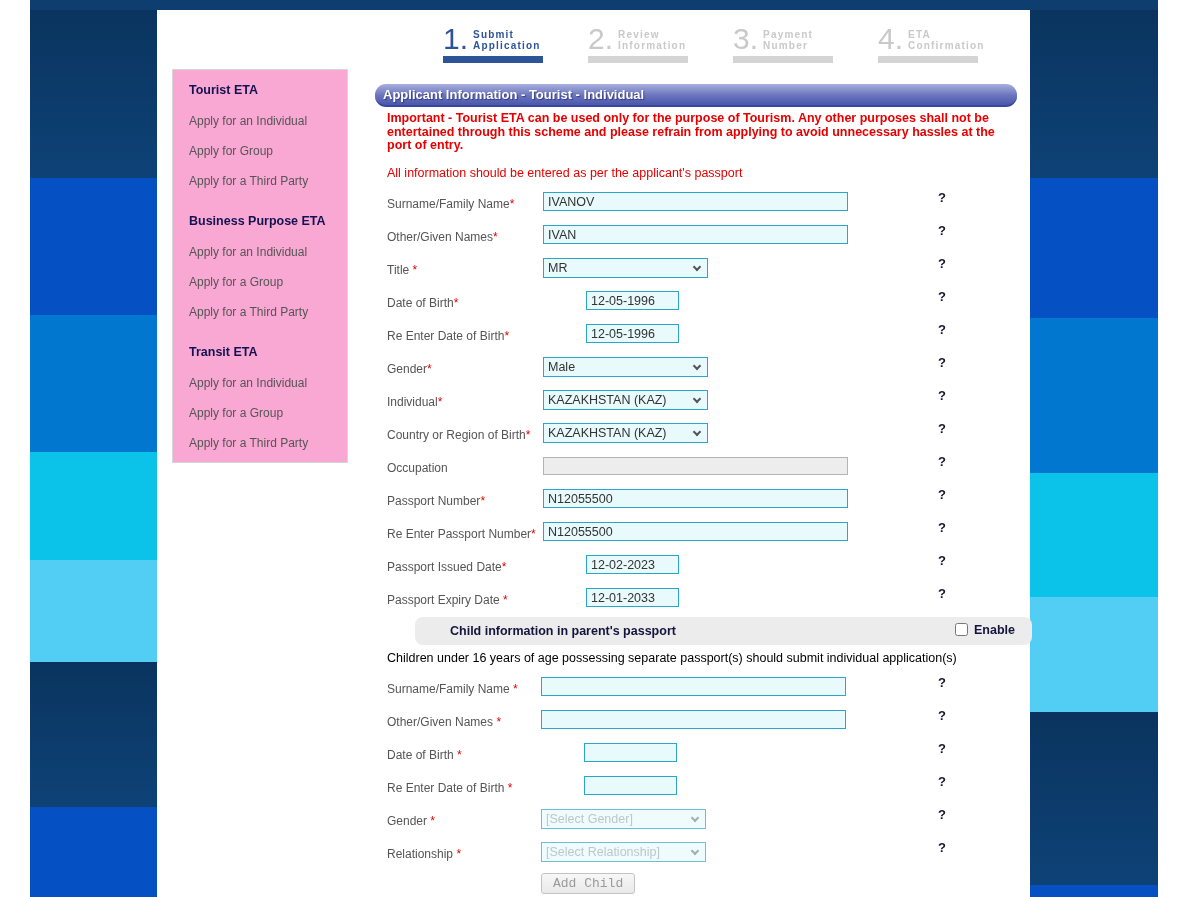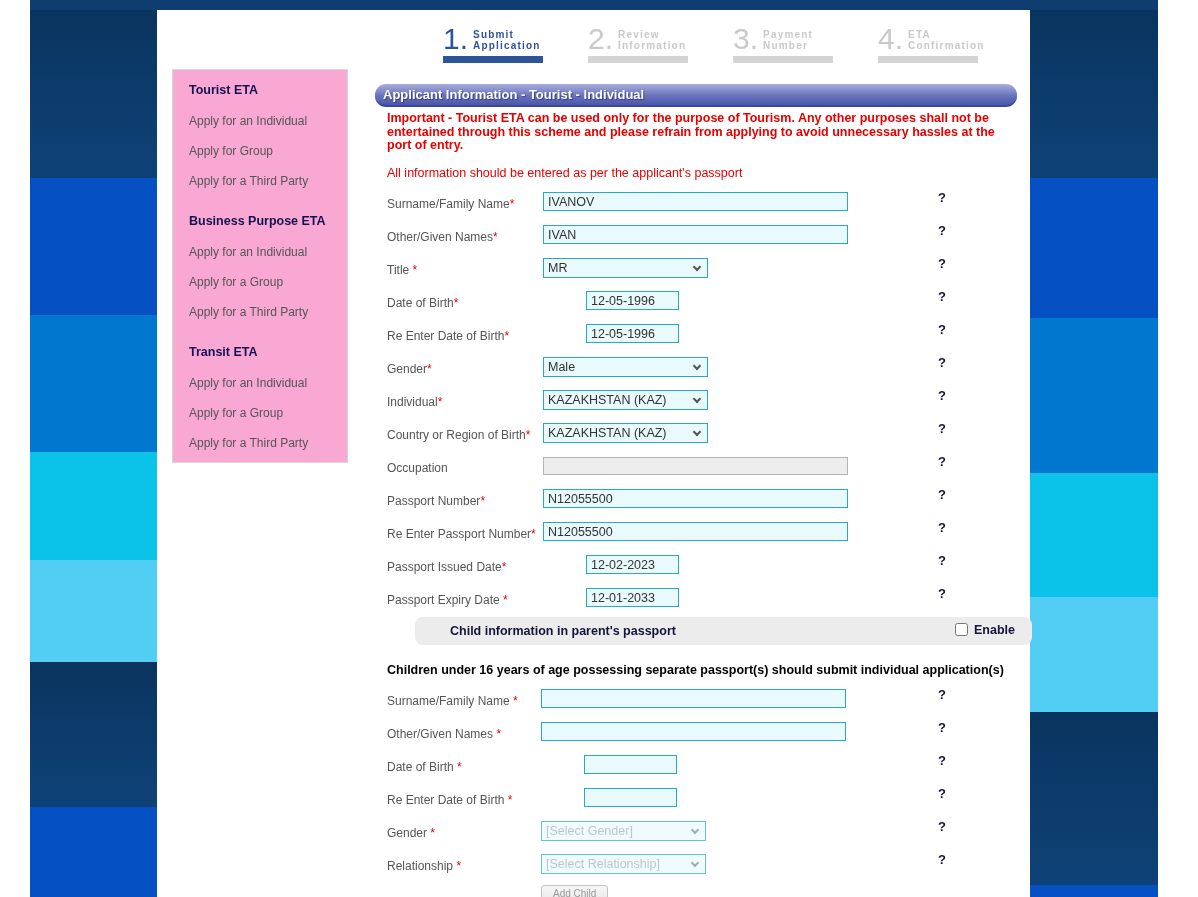--- a/index.html
+++ b/index.html
@@ -70,24 +70,24 @@
     pointer-events:none; }
   .selwrap.disabled .chev { border-color:#9fb0b5; }
 
   
   #child-bar { position:relative; height:28px; width:617px; background:#ececec; border-radius:8px;margin-left:40px; }
   #child-bar-title { position:absolute; left:35px; top:7px; font-size:12.5px;
                      font-weight:bold; color:#14143c; }
   #enable-wrap { position:absolute; right:17px; top:6px; display:flex; align-items:center; }
   #enable-checkbox { width:13px; height:13px; margin:0 6px 0 0; }
   #enable-label { font-size:12.5px; font-weight:bold; color:#14143c; }
-  #child-note { margin:18px 0 0 12px; font-size:12.5px; font-weight:bold; color:#000; }
+  #child-note { margin:6px 0 0 12px; font-size:12.5px; font-weight:normal; color:#000; }
   #add-child-row { position:relative; height:27px; }
   #add-child-btn { position:absolute; left:166px; top:2px; color:#9a9a9a;
-    font-family:Liberation Sans, sans-serif; font-size:10px;
+    font-family:Liberation Mono, monospace; font-size:13px;
     background:linear-gradient(#f7f7f7,#e9e9e9); border:1px solid #c3c3c3;
     border-radius:3px; padding:2px 11px; }
 </style>
 </head>
 <body>
 
 <div id="top-bar"></div>
 <div id="stripe-left" class="stripe">
   <div class="band band-navy" style="height:168px"></div>
   <div class="band band-blue" style="height:137px"></div>

